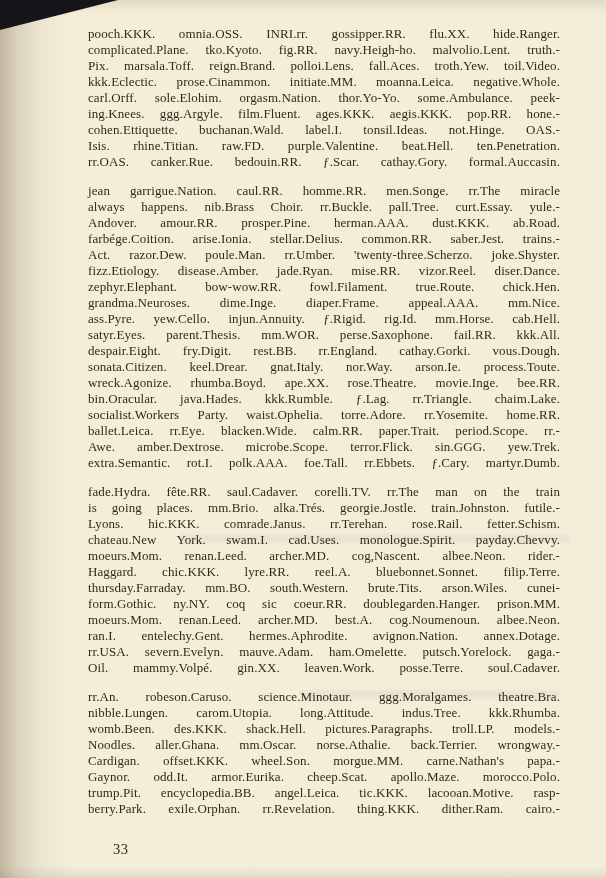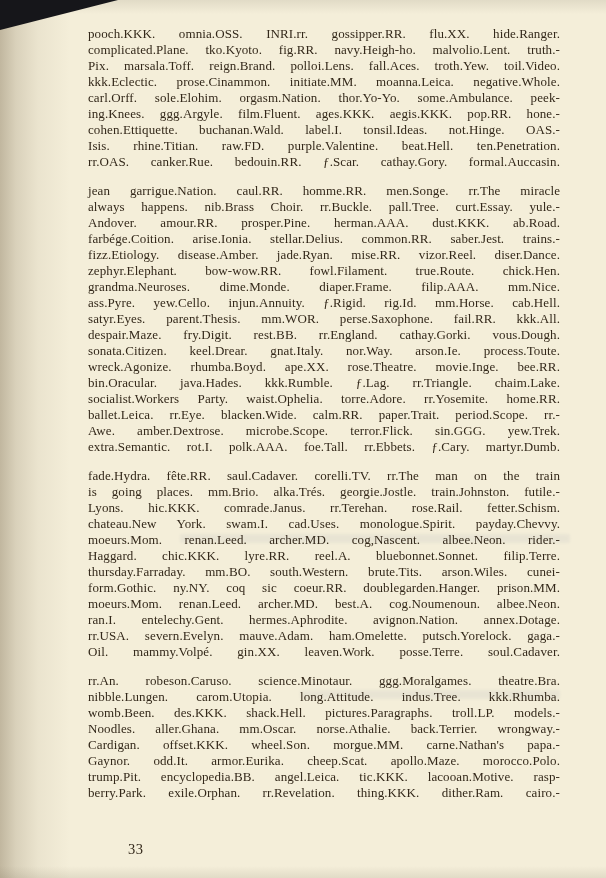--- a/index.html
+++ b/index.html
@@ -45,21 +45,21 @@
   .line {
     font-size: 13px;
     line-height: 16px;
     text-align: justify;
     text-align-last: justify;
     white-space: normal;
     letter-spacing: 0.1px;
   }
   .folio {
     position: absolute;
-    left: 128px;
+    left: 113px;
     top: 841px;
     font-size: 14.5px;
     letter-spacing: 0.5px;
   }
   .smudge {
     position: absolute;
     background: #8a93a8;
     opacity: 0.10;
     filter: blur(1.5px);
     border-radius: 2px;
@@ -88,26 +88,27 @@
         <div class="line">ing.Knees. ggg.Argyle. film.Fluent. ages.KKK. aegis.KKK. pop.RR. hone.-</div>
         <div class="line">cohen.Ettiquette. buchanan.Wald. label.I. tonsil.Ideas. not.Hinge. OAS.-</div>
         <div class="line">Isis. rhine.Titian. raw.FD. purple.Valentine. beat.Hell. ten.Penetration.</div>
         <div class="line">rr.OAS. canker.Rue. bedouin.RR. ƒ.Scar. cathay.Gory. formal.Auccasin.</div>
       </div>
     <div class="para">
         <div class="line">jean garrigue.Nation. caul.RR. homme.RR. men.Songe. rr.The miracle</div>
         <div class="line">always happens. nib.Brass Choir. rr.Buckle. pall.Tree. curt.Essay. yule.-</div>
         <div class="line">Andover. amour.RR. prosper.Pine. herman.AAA. dust.KKK. ab.Road.</div>
         <div class="line">farbége.Coition. arise.Ionia. stellar.Delius. common.RR. saber.Jest. trains.-</div>
+        <div class="line">Act. razor.Dew. poule.Man. rr.Umber. 'twenty-three.Scherzo. joke.Shyster.</div>
         <div class="line">fizz.Etiology. disease.Amber. jade.Ryan. mise.RR. vizor.Reel. diser.Dance.</div>
         <div class="line">zephyr.Elephant. bow-wow.RR. fowl.Filament. true.Route. chick.Hen.</div>
-        <div class="line">grandma.Neuroses. dime.Monde. diaper.Frame. filip.AAA. mm.Nice.</div>
+        <div class="line">grandma.Neuroses. dime.Inge. diaper.Frame. appeal.AAA. mm.Nice.</div>
         <div class="line">ass.Pyre. yew.Cello. injun.Annuity. ƒ.Rigid. rig.Id. mm.Horse. cab.Hell.</div>
         <div class="line">satyr.Eyes. parent.Thesis. mm.WOR. perse.Saxophone. fail.RR. kkk.All.</div>
-        <div class="line">despair.Maze. fry.Digit. rest.BB. rr.England. cathay.Gorki. vous.Dough.</div>
+        <div class="line">despair.Eight. fry.Digit. rest.BB. rr.England. cathay.Gorki. vous.Dough.</div>
         <div class="line">sonata.Citizen. keel.Drear. gnat.Italy. nor.Way. arson.Ie. process.Toute.</div>
         <div class="line">wreck.Agonize. rhumba.Boyd. ape.XX. rose.Theatre. movie.Inge. bee.RR.</div>
         <div class="line">bin.Oracular. java.Hades. kkk.Rumble. ƒ.Lag. rr.Triangle. chaim.Lake.</div>
         <div class="line">socialist.Workers Party. waist.Ophelia. torre.Adore. rr.Yosemite. home.RR.</div>
         <div class="line">ballet.Leica. rr.Eye. blacken.Wide. calm.RR. paper.Trait. period.Scope. rr.-</div>
         <div class="line">Awe. amber.Dextrose. microbe.Scope. terror.Flick. sin.GGG. yew.Trek.</div>
         <div class="line">extra.Semantic. rot.I. polk.AAA. foe.Tall. rr.Ebbets. ƒ.Cary. martyr.Dumb.</div>
       </div>
     <div class="para">
         <div class="line">fade.Hydra. fête.RR. saul.Cadaver. corelli.TV. rr.The man on the train</div>

